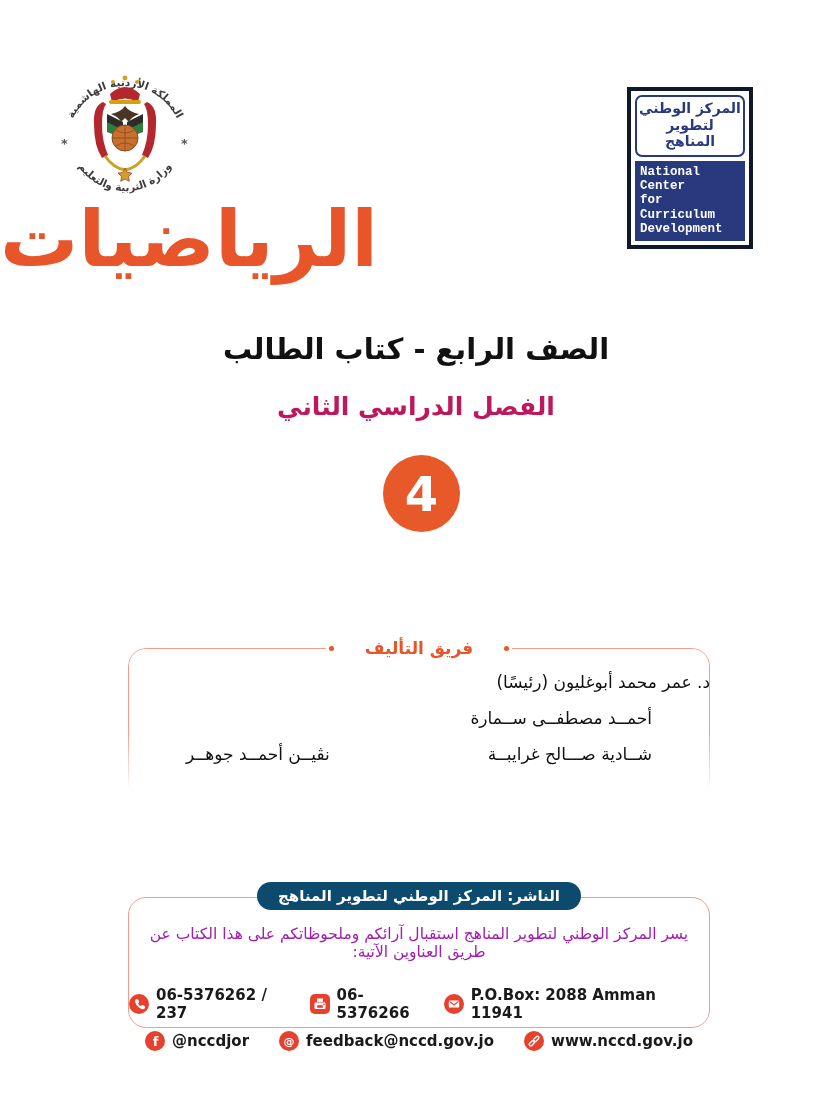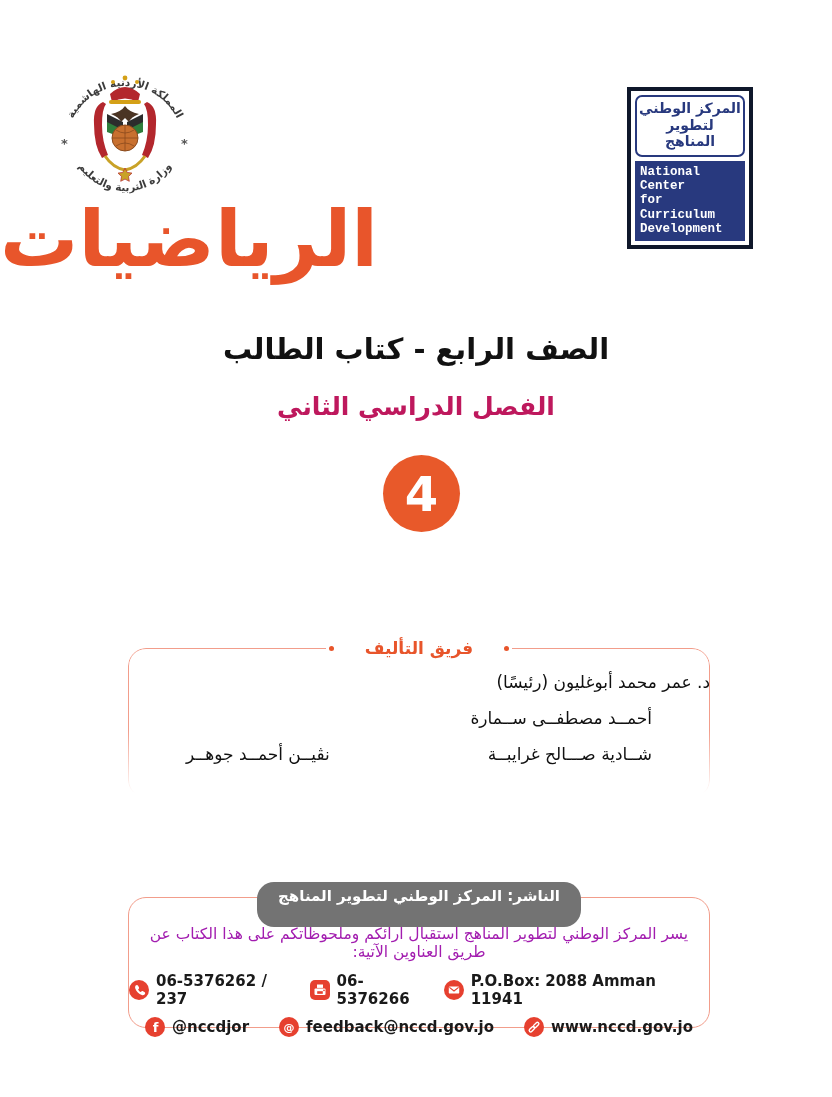--- a/index.html
+++ b/index.html
@@ -34,24 +34,24 @@
   .label-group{background:#fff;display:flex;align-items:center;gap:31px;padding:0 3px;height:28px;}
   .label-dot{width:5px;height:5px;border-radius:50%;background:#E8552B;flex:0 0 auto;}
   .authors-label{color:#E8552B;font-size:17px;font-weight:bold;direction:rtl;white-space:nowrap;}
   .chief{margin-top:24px;text-align:right;direction:rtl;font-size:17px;color:#111;}
   .member-rows{margin-top:12px;padding:0 58px;direction:rtl;}
   .member-row{display:flex;justify-content:space-between;margin-top:16px;font-size:17px;color:#111;}
 
   .publisher-box{position:absolute;left:128px;top:897px;width:582px;height:131px;
     border:1.5px solid #F29D8B;border-radius:18px;box-sizing:border-box;}
   .badge-wrap{position:absolute;top:-16px;left:0;right:0;display:flex;justify-content:center;}
-  .publisher-badge{background:#737373;color:#fff;font-size:15px;font-weight:bold;direction:rtl;
-    padding:5px 21px 22px;border-radius:17px;white-space:nowrap;}
+  .publisher-badge{background:#0c4a6e;color:#fff;font-size:15px;font-weight:bold;direction:rtl;
+    padding:5px 21px 5px;border-radius:17px;white-space:nowrap;}
   .pub-intro{margin-top:27px;text-align:center;direction:rtl;font-size:15.5px;color:#a21caf;padding:0 20px;}
-  .contact-row{display:flex;justify-content:center;align-items:center;gap:9px;margin-top:11px;}
+  .contact-row{display:flex;justify-content:center;align-items:center;gap:9px;margin-top:25px;}
   .contact-item{display:flex;align-items:center;gap:7px;font-size:15px;font-weight:bold;color:#1a1a1a;
     font-family:"DejaVu Sans",sans-serif;}
   .cicon{width:20px;height:20px;flex:0 0 auto;display:block;}
 </style>
 </head>
 <body>
 
 <div class="page">
 
   <svg class="moe-emblem" viewBox="0 0 144 158">

